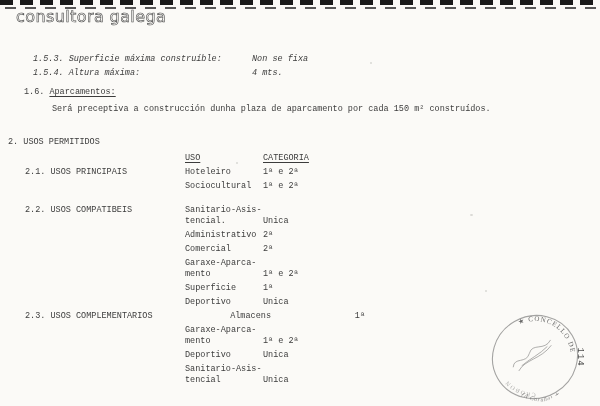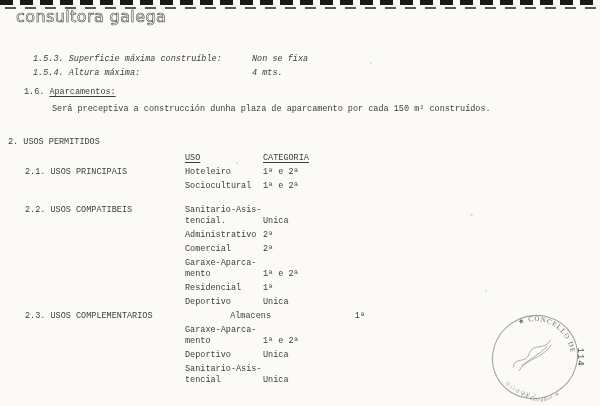--- a/index.html
+++ b/index.html
@@ -118,21 +118,21 @@
       <div class="c3">2ª</div>
     </div>
     <div class="t-row">
       <div class="c1"></div>
       <div class="c2">Garaxe-Aparca-
 mento</div>
       <div class="c3">1ª e 2ª</div>
     </div>
     <div class="t-row">
       <div class="c1"></div>
-      <div class="c2">Residencial</div>
+      <div class="c2">Superficie</div>
       <div class="c3">1ª</div>
     </div>
     <div class="t-row">
       <div class="c1"></div>
       <div class="c2">Deportivo</div>
       <div class="c3">Unica</div>
     </div>
 
     <div class="t-row grp3">
       <div class="c1">2.3. USOS COMPLEMENTARIOS</div>

